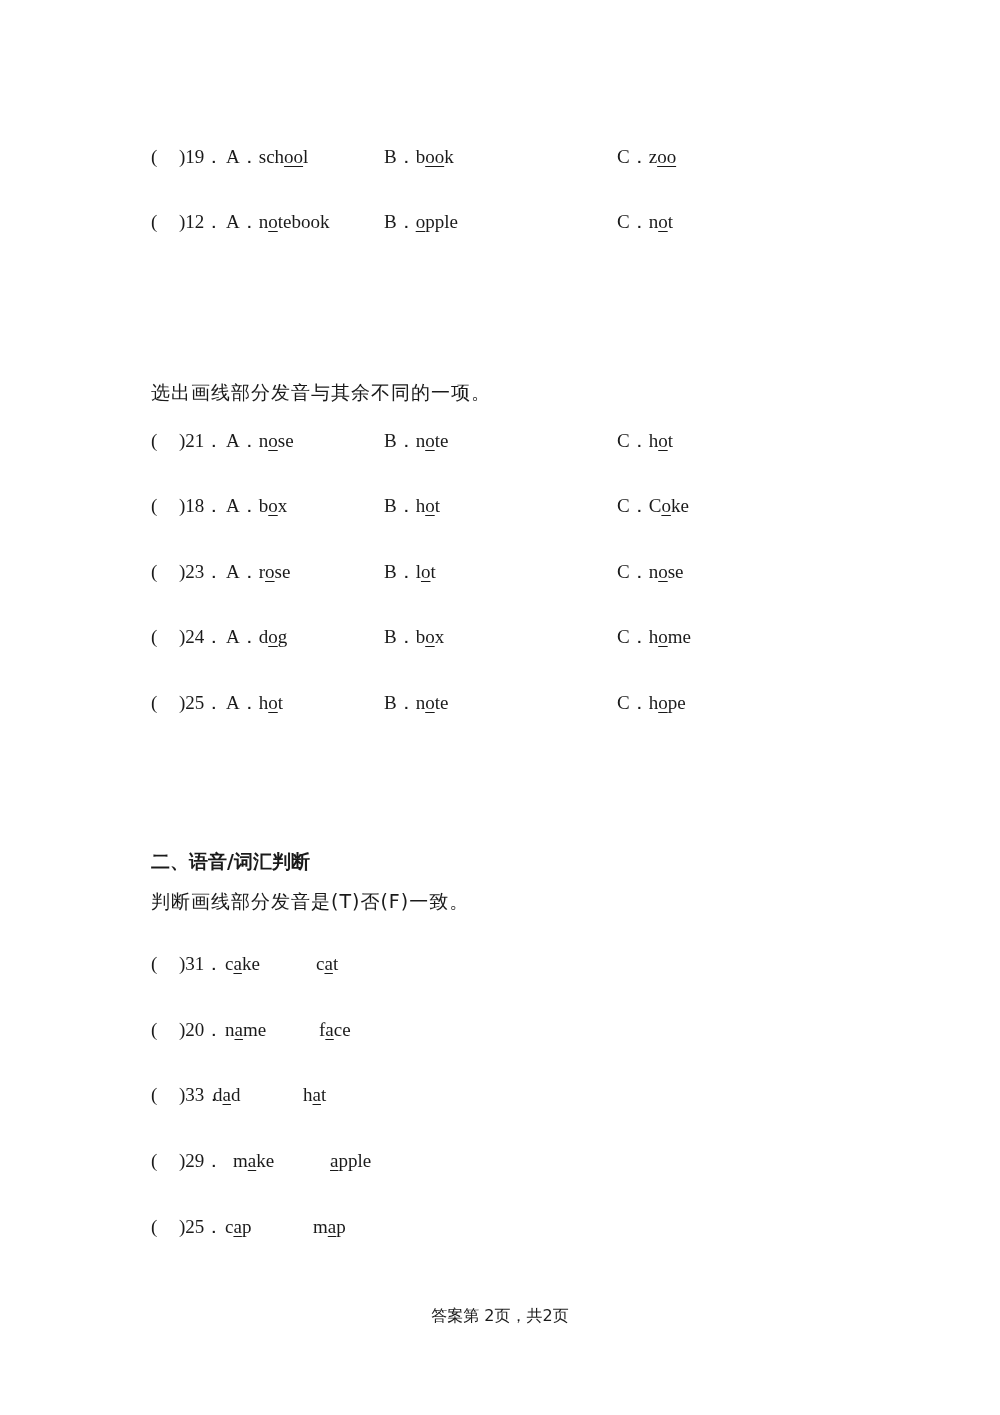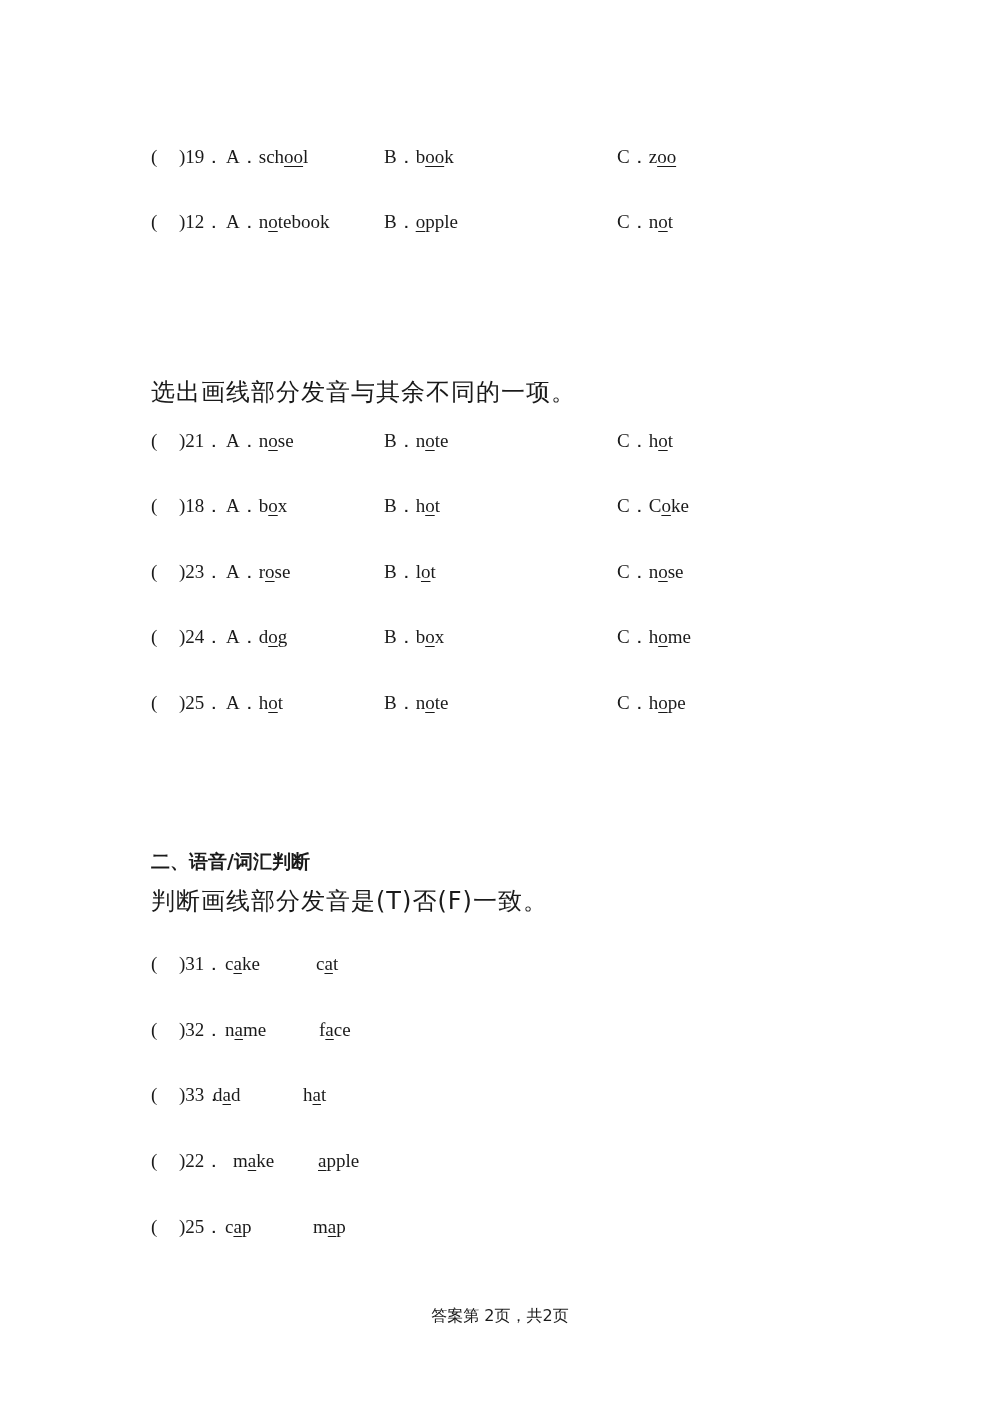--- a/index.html
+++ b/index.html
@@ -13,21 +13,21 @@
     font-size: 19px; line-height: 30px; white-space: nowrap;
   }
   .row span { position: absolute; top: 0; }
   .paren { left: 0; }
   .num { left: 28px; }
   .optA { left: 75px; font-family: Liberation Serif, serif; }
   .optB { left: 233px; }
   .optC { left: 466px; }
   u { text-decoration: underline; text-underline-offset: 3px; text-decoration-thickness: 1px; }
   .instr {
-    position: absolute; left: 151px; font-size: 24px; line-height: 30px;
+    position: absolute; left: 151px; font-size: 19px; line-height: 30px;
     font-family: "DejaVu Sans", sans-serif; letter-spacing: 1px;
   }
   .section-title {
     position: absolute; left: 151px; top: 846px; font-size: 19px; line-height: 30px;
     font-weight: bold; font-family: "DejaVu Sans", sans-serif;
   }
   .footer {
     position: absolute; left: 0; width: 1000px; top: 1306px; text-align: center;
     font-size: 16px; font-family: "DejaVu Sans", sans-serif;
   }
@@ -96,35 +96,35 @@
 
 <div id="section2-rows">
     <div class="row" style="top:949px">
       <span class="paren">(</span>
       <span class="num">)31．</span>
       <span style="left:74px"><span style="position:static">c</span><u>a</u><span style="position:static">ke</span></span>
       <span style="left:165px"><span style="position:static">c</span><u>a</u><span style="position:static">t</span></span>
     </div>
     <div class="row" style="top:1015px">
       <span class="paren">(</span>
-      <span class="num">)32．</span>
+      <span class="num">)20．</span>
       <span style="left:74px"><span style="position:static">n</span><u>a</u><span style="position:static">me</span></span>
       <span style="left:168px"><span style="position:static">f</span><u>a</u><span style="position:static">ce</span></span>
     </div>
     <div class="row" style="top:1080px">
       <span class="paren">(</span>
       <span class="num">)33．</span>
       <span style="left:62px"><span style="position:static">d</span><u>a</u><span style="position:static">d</span></span>
       <span style="left:152px"><span style="position:static">h</span><u>a</u><span style="position:static">t</span></span>
     </div>
     <div class="row" style="top:1146px">
       <span class="paren">(</span>
-      <span class="num">)22．</span>
+      <span class="num">)29．</span>
       <span style="left:82px"><span style="position:static">m</span><u>a</u><span style="position:static">ke</span></span>
-      <span style="left:167px"><span style="position:static"></span><u>a</u><span style="position:static">pple</span></span>
+      <span style="left:179px"><span style="position:static"></span><u>a</u><span style="position:static">pple</span></span>
     </div>
     <div class="row" style="top:1212px">
       <span class="paren">(</span>
       <span class="num">)25．</span>
       <span style="left:74px"><span style="position:static">c</span><u>a</u><span style="position:static">p</span></span>
       <span style="left:162px"><span style="position:static">m</span><u>a</u><span style="position:static">p</span></span>
     </div>
   </div>
 
 <div class="footer">答案第 2页，共2页</div>

